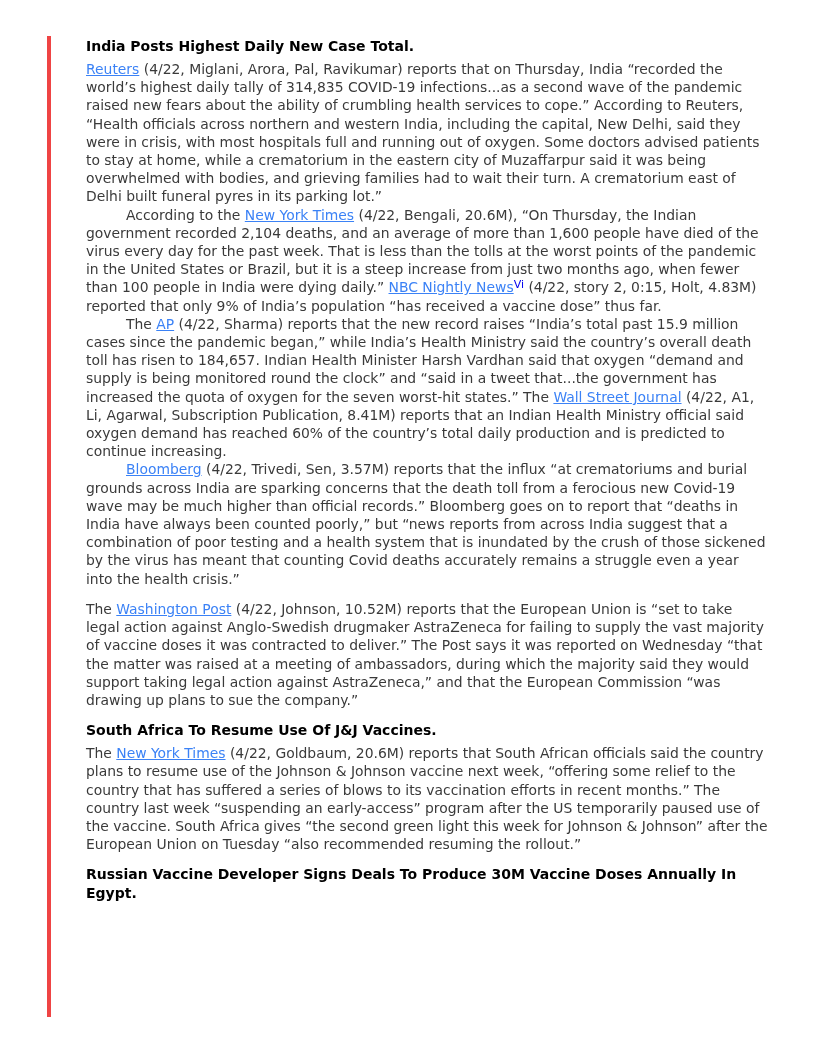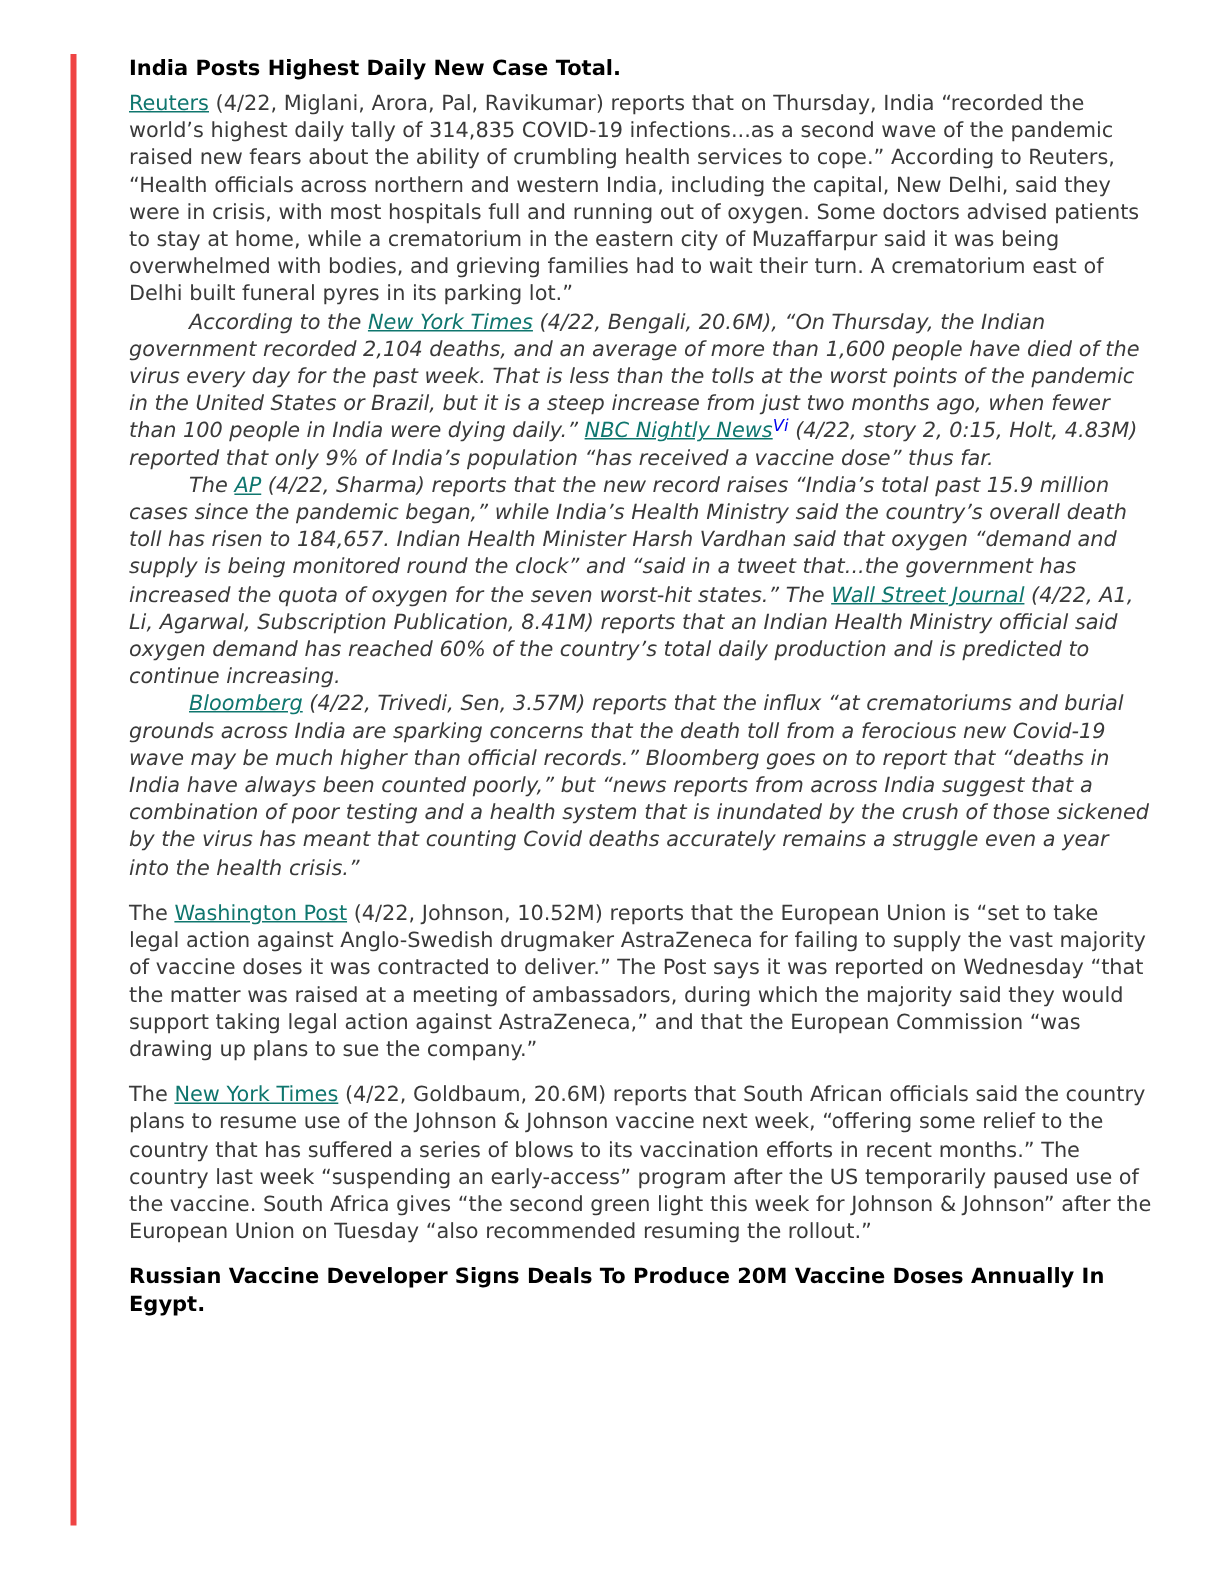--- a/index.html
+++ b/index.html
@@ -28,25 +28,25 @@
       font-family: "DejaVu Sans", sans-serif;
       font-size: 14px;
       font-weight: bold;
       color: #000000;
       margin: 0 0 4px 0;
       line-height: 19px;
     }
     .content p {
       margin: 0;
     }
-    .content p.indent { text-indent: 40px; font-style: italic; }
+    .content p.indent { text-indent: 40px; }
     .section { margin-bottom: 12px; }
     .section:first-child { padding-top: 1px; }
     a.src {
-      color: #0f766e;
+      color: #3b82f6;
       text-decoration: underline;
       cursor: pointer;
     }
     sup.vi {
       color: #0000ee;
       font-size: 11px;
       vertical-align: 4px;
       line-height: 0;
     }
   </style>
@@ -62,21 +62,22 @@
       <p class="indent"><span>According to the </span><a class="src">New York Times</a><span> (4/22, Bengali, 20.6M), “On Thursday, the Indian government recorded 2,104 deaths, and an average of more than 1,600 people have died of the virus every day for the past week. That is less than the tolls at the worst points of the pandemic in the United States or Brazil, but it is a steep increase from just two months ago, when fewer than 100 people in India were dying daily.” </span><a class="src">NBC Nightly News</a><sup class="vi">Vi</sup><span> (4/22, story 2, 0:15, Holt, 4.83M) reported that only 9% of India’s population “has received a vaccine dose” thus far.</span></p>
       <p class="indent"><span>The </span><a class="src">AP</a><span> (4/22, Sharma) reports that the new record raises “India’s total past 15.9 million cases since the pandemic began,” while India’s Health Ministry said the country’s overall death toll has risen to 184,657. Indian Health Minister Harsh Vardhan said that oxygen “demand and supply is being monitored round the clock” and “said in a tweet that...the government has increased the quota of oxygen for the seven worst-hit states.” The </span><a class="src">Wall Street Journal</a><span> (4/22, A1, Li, Agarwal, Subscription Publication, 8.41M) reports that an Indian Health Ministry official said oxygen demand has reached 60% of the country’s total daily production and is predicted to continue increasing.</span></p>
       <p class="indent"><span></span><a class="src">Bloomberg</a><span> (4/22, Trivedi, Sen, 3.57M) reports that the influx “at crematoriums and burial grounds across India are sparking concerns that the death toll from a ferocious new Covid-19 wave may be much higher than official records.” Bloomberg goes on to report that “deaths in India have always been counted poorly,” but “news reports from across India suggest that a combination of poor testing and a health system that is inundated by the crush of those sickened by the virus has meant that counting Covid deaths accurately remains a struggle even a year into the health crisis.”</span></p>
     </div>
 
     <div class="section">
       <p><span>The </span><a class="src">Washington Post</a><span> (4/22, Johnson, 10.52M) reports that the European Union is “set to take legal action against Anglo-Swedish drugmaker AstraZeneca for failing to supply the vast majority of vaccine doses it was contracted to deliver.” The Post says it was reported on Wednesday “that the matter was raised at a meeting of ambassadors, during which the majority said they would support taking legal action against AstraZeneca,” and that the European Commission “was drawing up plans to sue the company.”</span></p>
     </div>
 
     <div class="section">
+      <h3>South Africa To Resume Use Of J&amp;J Vaccines.</h3>
       <p><span>The </span><a class="src">New York Times</a><span> (4/22, Goldbaum, 20.6M) reports that South African officials said the country plans to resume use of the Johnson &amp; Johnson vaccine next week, “offering some relief to the country that has suffered a series of blows to its vaccination efforts in recent months.” The country last week “suspending an early-access” program after the US temporarily paused use of the vaccine. South Africa gives “the second green light this week for Johnson &amp; Johnson” after the European Union on Tuesday “also recommended resuming the rollout.”</span></p>
     </div>
 
     <div class="section">
-      <h3>Russian Vaccine Developer Signs Deals To Produce 20M Vaccine Doses Annually In Egypt.</h3>
+      <h3>Russian Vaccine Developer Signs Deals To Produce 30M Vaccine Doses Annually In Egypt.</h3>
     </div>
 
   </div>
 </div>
 
 </body></html>

